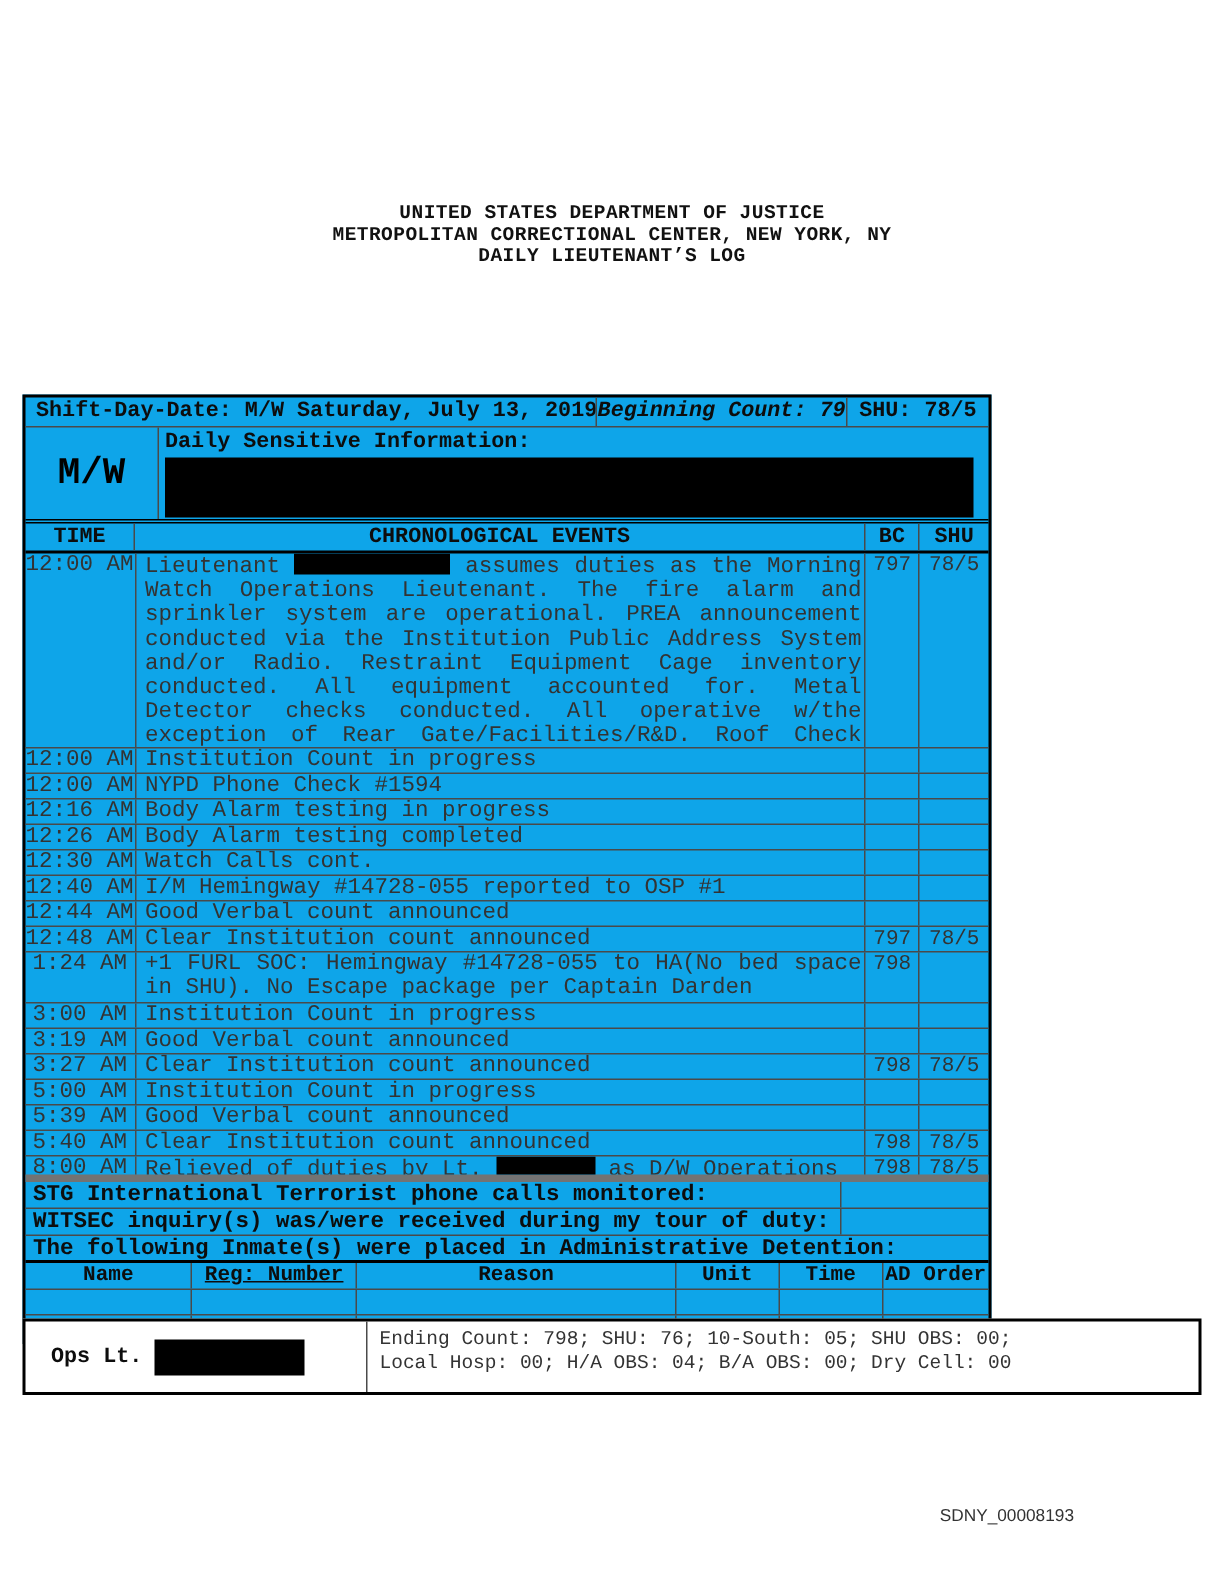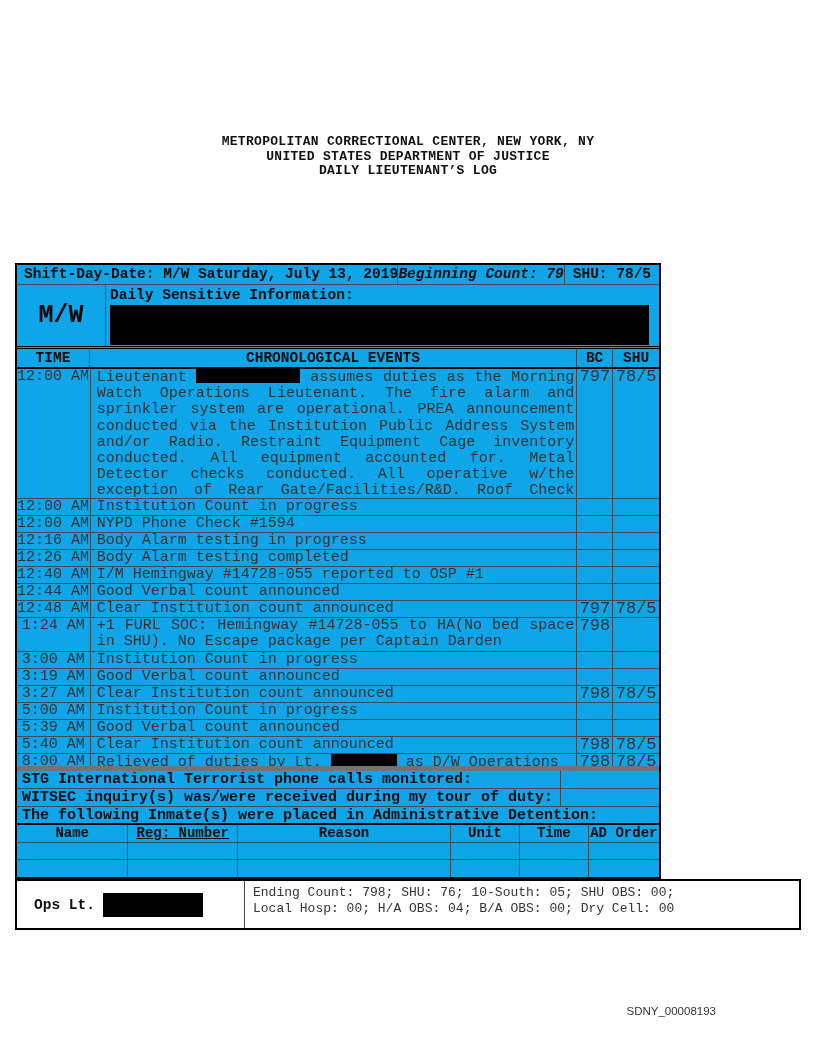--- a/index.html
+++ b/index.html
@@ -37,21 +37,21 @@
   .log-head .cell { font-size:14.5px; font-weight:bold; color:#0d0d0d; text-align:center; line-height:18px; }
 
   .c-time { width:89px; }
   .c-events { width:595px; }
   .c-bc { width:44px; }
   .c-shu { width:56px; }
 
   
   .log-row .c-time { font-size:15px; line-height:16px; text-align:right; padding-right:5px; color:#333; white-space:nowrap; }
   .log-row .c-events { font-size:15px; line-height:16.2px; padding:0 2px 0 6px; color:#333; text-align:left; }
-  .log-row .c-bc, .log-row .c-shu { font-size:17px; line-height:16px; text-align:center; color:#333; }
+  .log-row .c-bc, .log-row .c-shu { font-size:14px; line-height:16px; text-align:center; color:#333; }
   .r-tall { height:130px; }
   .r-tall .c-events { text-align:justify; }
   .r-1 { height:17px; }
   .r-2 { height:34px; }
   .r-2 .c-events { text-align:justify; }
   .r-last { border-bottom:5px solid #737373; }
 
   .redact-inline { display:inline-block; background:#000; height:14px; vertical-align:-2px; }
   .redact-w1 { width:104px; }
   .redact-w2 { width:66px; }
@@ -85,22 +85,22 @@
 
   
   .footer { position:absolute; top:1005px; right:100px; font-family:"Liberation Sans","DejaVu Sans",sans-serif; font-size:11.5px; color:#333; }
 </style>
 </head>
 <body>
 
 <div class="sheet">
 
   <div class="title-block">
+    <div>UNITED STATES DEPARTMENT OF JUSTICE</div>
     <div>METROPOLITAN CORRECTIONAL CENTER, NEW YORK, NY</div>
-    <div>UNITED STATES DEPARTMENT OF JUSTICE</div>
     <div>DAILY LIEUTENANT’S LOG</div>
   </div>
 
   <div class="form">
 
     <div class="row shift-row">
       <div class="cell c-shift">Shift-Day-Date: M/W Saturday, July 13, 2019</div>
       <div class="cell c-begin">Beginning Count: 797</div>
       <div class="cell c-shu-top">SHU: 78/5</div>
     </div>
@@ -148,20 +148,26 @@
       <div class="cell c-shu"></div>
     </div>
 
     <div class="row log-row r-1">
       <div class="cell c-time">12:26 AM</div>
       <div class="cell c-events">Body Alarm testing completed</div>
       <div class="cell c-bc"></div>
       <div class="cell c-shu"></div>
     </div>
 
+    <div class="row log-row r-1">
+      <div class="cell c-time">12:30 AM</div>
+      <div class="cell c-events">Watch Calls cont.</div>
+      <div class="cell c-bc"></div>
+      <div class="cell c-shu"></div>
+    </div>
 
     <div class="row log-row r-1">
       <div class="cell c-time">12:40 AM</div>
       <div class="cell c-events">I/M Hemingway #14728-055 reported to OSP #1</div>
       <div class="cell c-bc"></div>
       <div class="cell c-shu"></div>
     </div>
 
     <div class="row log-row r-1">
       <div class="cell c-time">12:44 AM</div>

